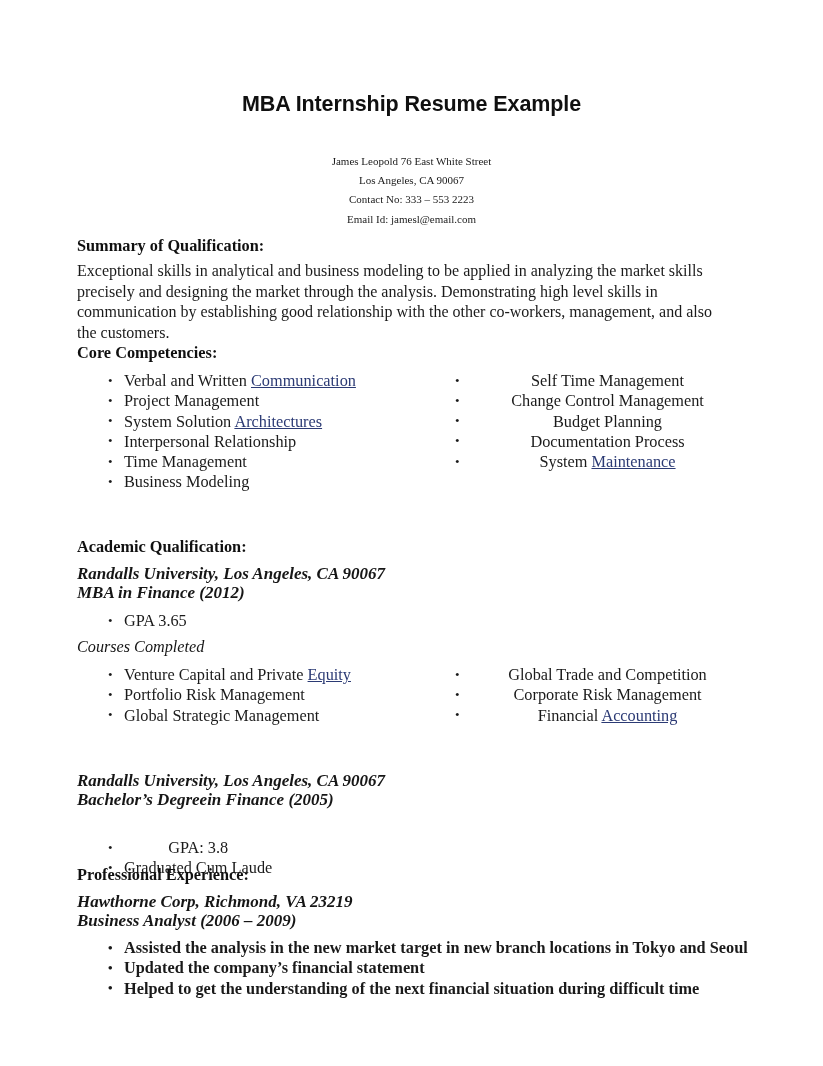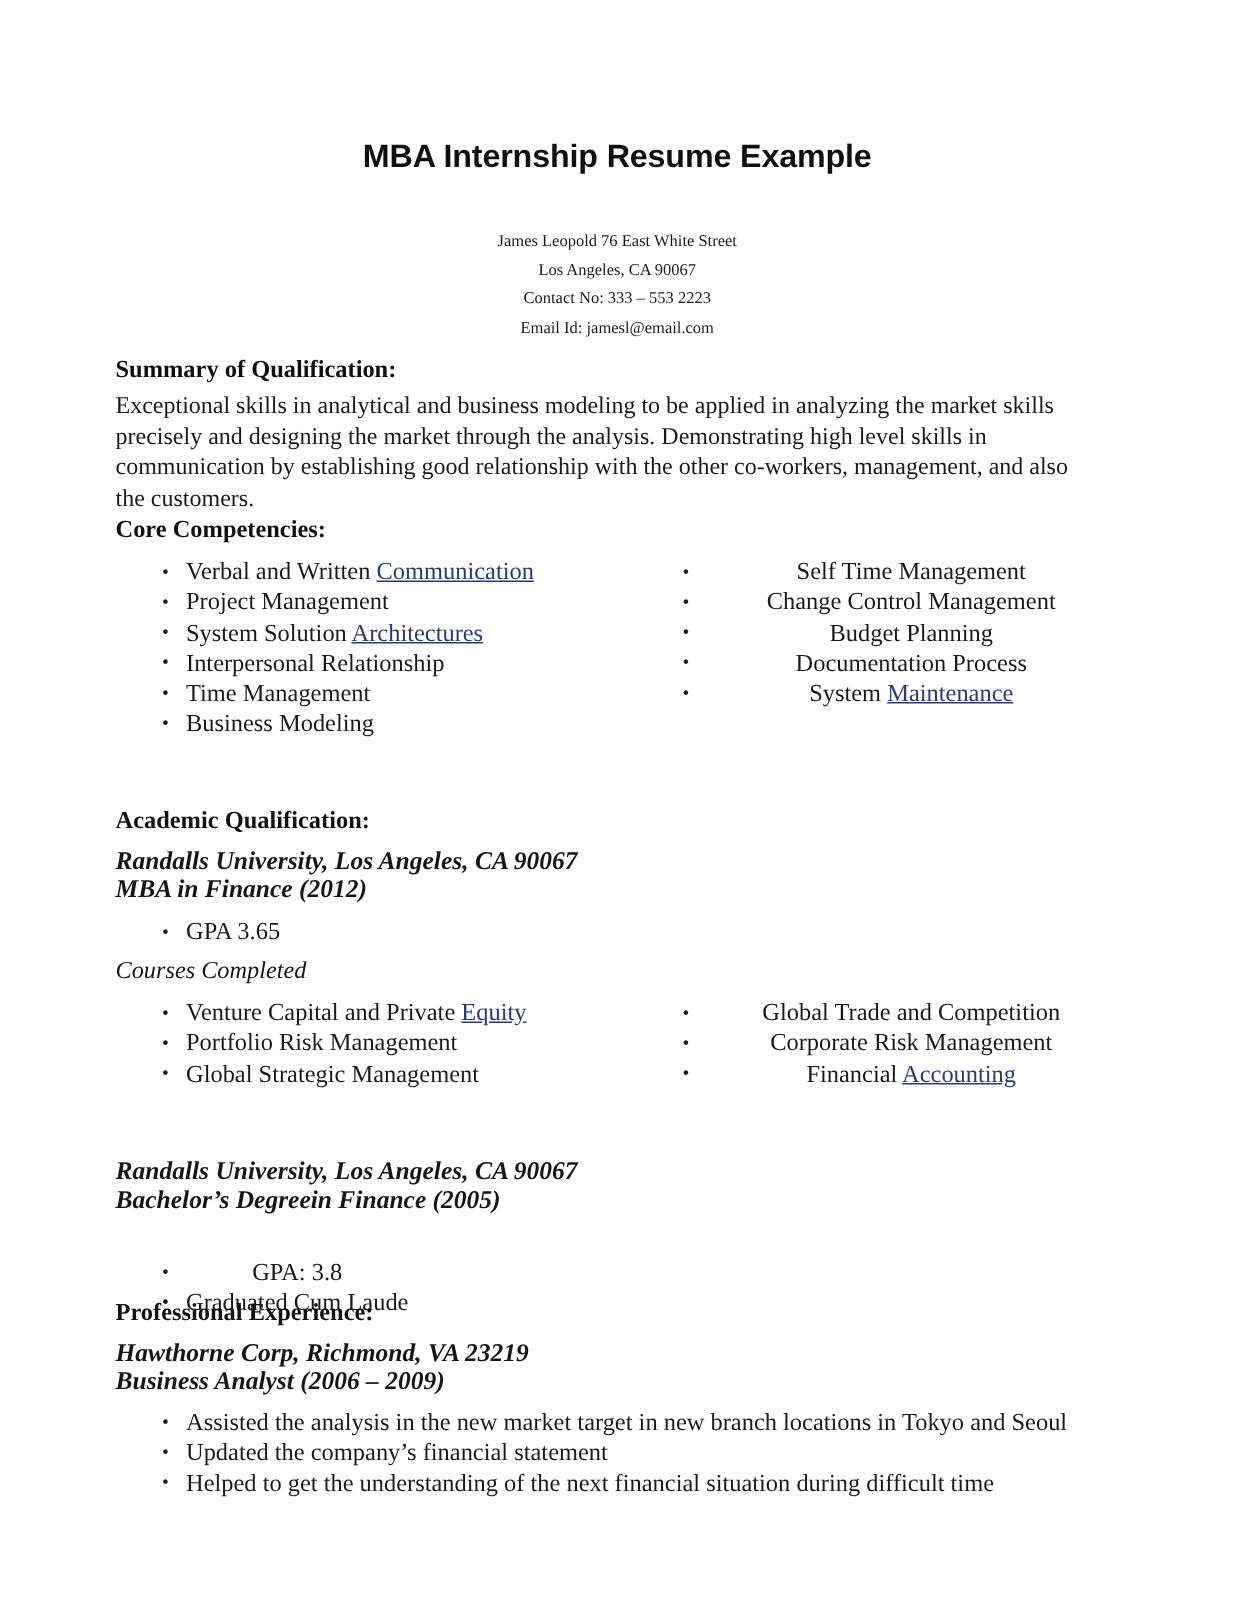--- a/index.html
+++ b/index.html
@@ -219,21 +219,21 @@
       </ul>
   </div>
 
   <div class="abs" style="top:865px;">
     <div class="sec-heading">Professional Experience:</div>
   </div>
   <div class="abs" style="top:892px;">
     <div class="org-line">Hawthorne Corp, Richmond, VA 23219</div>
     <div class="org-line">Business Analyst (2006 – 2009)</div>
   </div>
-  <div class="abs" style="top:938px;">
+  <div class="abs" style="top:938px;font-weight:bold;">
     <ul class="blist" id="exp-bullets">
         <li>Assisted the analysis in the new market target in new branch locations in Tokyo and Seoul</li>
         <li>Updated the company’s financial statement</li>
         <li>Helped to get the understanding of the next financial situation during difficult time</li>
       </ul>
   </div>
 
 </div>
 
 </body></html>

